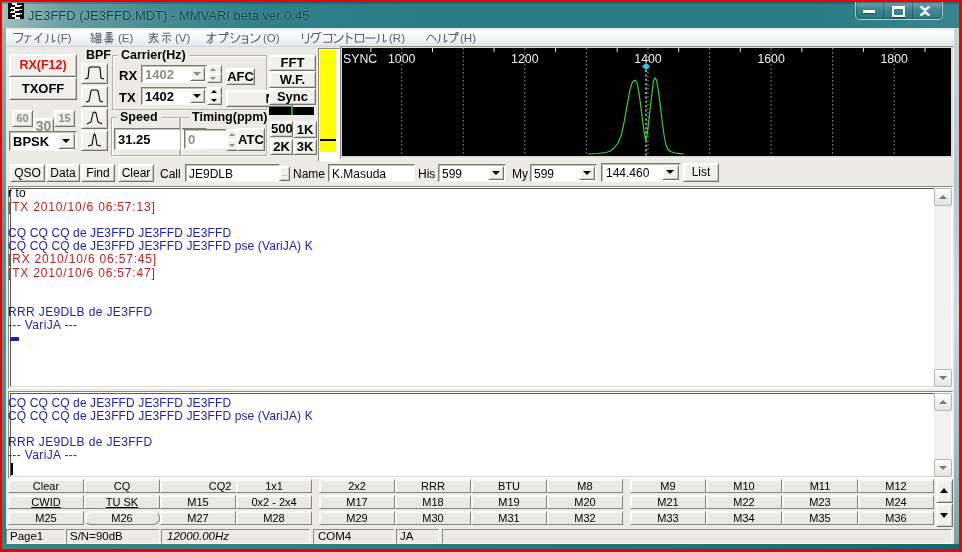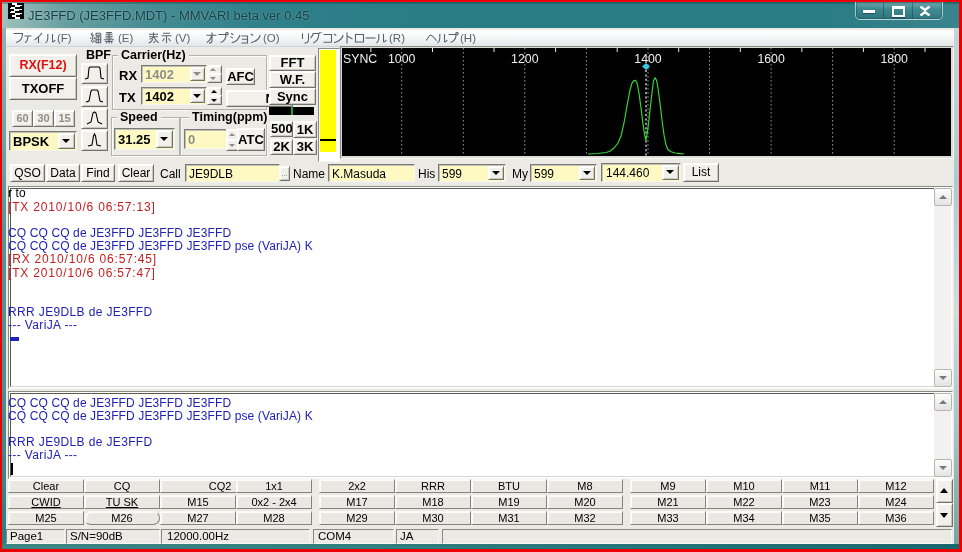--- a/index.html
+++ b/index.html
@@ -13,21 +13,21 @@
 #client{position:absolute;left:6px;top:28px;width:948px;height:516px;background:#eceae5;}
 #leftedge{position:absolute;left:2px;top:28px;width:4px;height:516px;background:linear-gradient(to bottom,#8fb3ae,#579493 40%,#4f8f8e 70%,#2e7f7e);}
 #rightedge{position:absolute;left:953px;top:28px;width:6px;height:516px;background:linear-gradient(to bottom,#c3d6da,#aec9d2 30%,#cddde2 55%,#9fc2c7 80%,#74a5a4);}
 #botedge{position:absolute;left:2px;top:544px;width:957px;height:5px;background:linear-gradient(to right,#3d8583,#2f7f80 40%,#17686e);}
 
 #menubar{position:absolute;left:0;top:2px;width:948px;height:16px;background:linear-gradient(to bottom,#ffffff,#f3f5f6 55%,#e2e7ea);border-bottom:1px solid #cfd4d8;}
 
 .btn{background:#f1f0eb;border:1px solid;border-color:#fdfdfb #72726c #72726c #fdfdfb;
  box-shadow:inset 1px 1px 0 #fff,inset -1px -1px 0 #c9c8c1;
  font-weight:bold;font-size:11px;color:#000;text-align:center;line-height:1;}
-.fld{background:#fef9c3;border:1px solid;border-color:#7b7b75 #f5f5f1 #f5f5f1 #7b7b75;
+.fld{background:#ffffff;border:1px solid;border-color:#7b7b75 #f5f5f1 #f5f5f1 #7b7b75;
  box-shadow:inset 1px 1px 0 #c0bfb8;font-size:12px;color:#000;}
 .grp{border:1px solid #b2b1ab;box-shadow:inset 1px 1px 0 #fbfbf8, 1px 1px 0 #fbfbf8;}
 .grplab{position:absolute;top:-7px;left:6px;background:#eceae5;padding:0 3px;font-weight:bold;font-size:11px;color:#000;white-space:nowrap;}
 .lab{font-weight:bold;font-size:11px;color:#000;white-space:nowrap;}
 .gray{color:#8e8e89;}
 
 .cbtn{background:#f1f0eb;border:1px solid;border-color:#fdfdfb #72726c #72726c #fdfdfb;box-shadow:inset 1px 1px 0 #fff,inset -1px -1px 0 #c9c8c1;}
 .arr-d{width:0;height:0;border-left:4px solid transparent;border-right:4px solid transparent;border-top:4px solid #000;position:absolute;}
 .arr-d.dis{border-top-color:#8e8e89;}
 .mbtn{background:#e9e8e3;border:1px solid;border-color:#f8f8f5 #83837d #83837d #f8f8f5;box-shadow:inset 1px 1px 0 #fdfdfa;font-size:11px;color:#000;text-align:center;}
@@ -165,21 +165,21 @@
 <text x="169" y="12">(V)</text>
 <text x="257" y="12">(O)</text>
 <text x="383" y="12">(R)</text>
 <text x="454" y="12">(H)</text>
 </g>
 </svg>
 
 <div class="abs btn" style="left:3px;top:26px;width:66px;height:21px;line-height:21px;color:#e01010;font-size:12.5px;">RX(F12)</div>
 <div class="abs btn" style="left:3px;top:49px;width:66px;height:21px;line-height:21px;font-size:13px;">TXOFF</div>
 <div class="abs btn gray" style="left:6px;top:82px;width:19px;height:15px;line-height:15px;font-size:11px;">60</div>
-<div class="abs btn gray" style="left:27px;top:82px;width:19px;height:15px;line-height:15px;font-size:11px;">30</div>
+<div class="abs btn gray" style="left:27px;top:90px;width:19px;height:15px;line-height:15px;font-size:14px;">30</div>
 <div class="abs btn gray" style="left:48px;top:82px;width:19px;height:15px;line-height:15px;font-size:11px;">15</div>
 <div class="abs fld" style="left:3px;top:103px;width:66px;height:18px;">
  <span class="abs" style="left:3px;top:2px;font-weight:bold;font-size:13px;">BPSK</span>
  <div class="abs cbtn" style="right:1px;top:1px;width:15px;height:14px;">
         <i class="arr-d" style="left:3px;top:5px;"></i>
       </div>
 </div>
 <div class="abs lab" style="left:80px;top:20px;font-size:12.5px;">BPF</div>
 <div class="abs btn" style="left:75px;top:35px;width:25px;height:19px;"><svg width="23" height="17" viewBox="0 0 23 17">
         <path d="M2,15 L5,14 L6,4 L7,3 L16,3 L17,4 L18,14 L21,15" stroke="#000" stroke-width="1.1" fill="none"></path>
@@ -224,21 +224,21 @@
       </div>
  <div class="abs cbtn" style="left:0;top:8px;width:13px;height:8px;">
         <i class="arr-d" style="left:3px;top:3px;border-width:3px;"></i>
       </div>
 </div>
 <div class="abs btn" style="left:220px;top:40px;width:27px;height:15px;line-height:15px;font-size:13px;">AFC</div>
 <div class="abs btn" style="left:220px;top:62px;width:27px;height:15px;line-height:15px;font-size:13px;padding-left:38px;">NET</div>
 
 <div class="abs grp" style="left:105px;top:89px;width:67px;height:37px;"></div>
 <div class="abs grplab" style="left:111px;top:82px;font-size:12.5px;">Speed</div>
-<div class="abs fld" style="left:108px;top:100px;width:59px;height:20px;">
+<div class="abs fld" style="left:108px;top:100px;width:59px;height:20px;padding-left:32px;">
  <span class="abs" style="left:3px;top:3px;font-weight:bold;font-size:13px;">31.25</span>
  <div class="abs cbtn" style="right:1px;top:1px;width:15px;height:16px;">
         <i class="arr-d" style="left:3px;top:6px;"></i>
       </div>
 </div>
 
 <div class="abs grp" style="left:174px;top:89px;width:85px;height:37px;"></div>
 <div class="abs grplab" style="left:183px;top:82px;font-size:12.5px;">Timing(ppm)</div>
 <div class="abs fld" style="left:178px;top:101px;width:41px;height:18px;">
  <span class="abs gray" style="left:3px;top:2px;font-weight:bold;font-size:13px;">0</span>
@@ -419,21 +419,21 @@
       </div>
 </div>
 
 <div class="abs" style="left:0;top:500px;width:948px;height:16px;background:#eceae5;">
  <div class="abs sunk" style="left:0;top:1px;width:57px;height:13px;">
         <span style="position:absolute;left:3px;top:0px;font-size:11.5px;">Page1</span>
       </div>
  <div class="abs sunk" style="left:60px;top:1px;width:92px;height:13px;">
         <span style="position:absolute;left:3px;top:0px;font-size:11.5px;">S/N=90dB</span>
       </div>
- <div class="abs sunk" style="left:155px;top:1px;width:147px;height:13px;">
+ <div class="abs sunk" style="left:155px;top:1px;width:147px;height:13px;font-style:italic;">
         <span style="position:absolute;left:5px;top:0px;font-size:11.5px;">12000.00Hz</span>
       </div>
  <div class="abs sunk" style="left:307px;top:1px;width:79px;height:13px;">
         <span style="position:absolute;left:4px;top:0px;font-size:11.5px;">COM4</span>
       </div>
  <div class="abs sunk" style="left:390px;top:1px;width:41px;height:13px;">
         <span style="position:absolute;left:3px;top:0px;font-size:11.5px;">JA</span>
       </div>
  <div class="abs sunk" style="left:436px;top:1px;width:508px;height:13px;"></div>
 </div>

